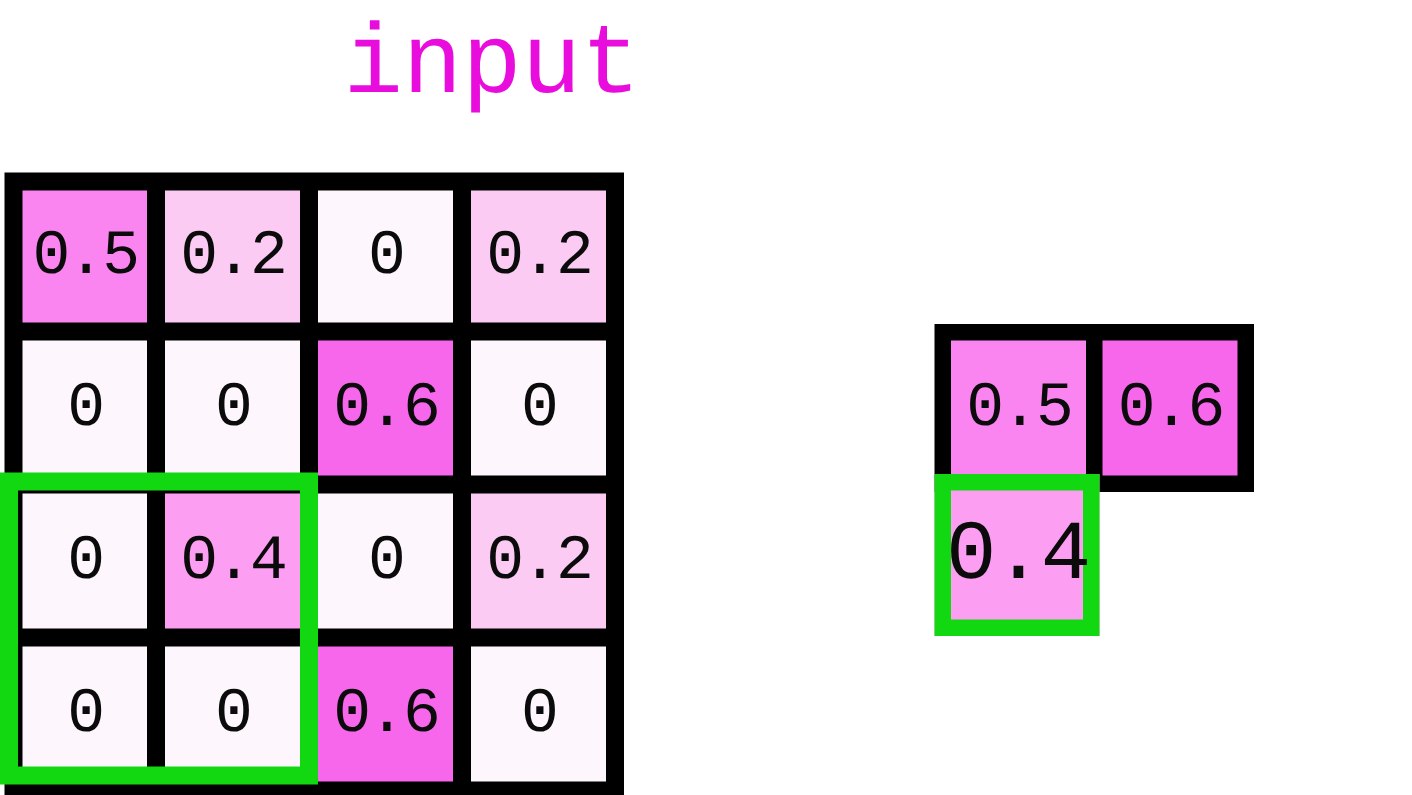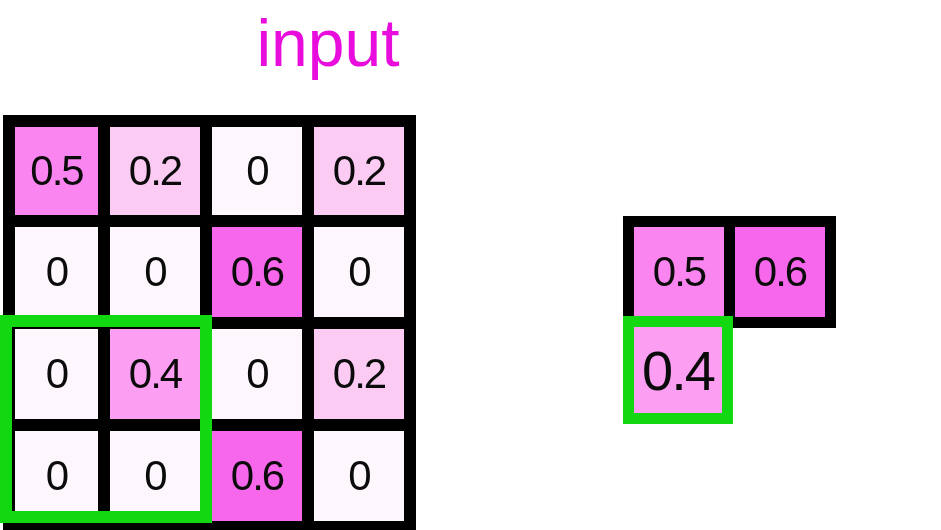--- a/index.html
+++ b/index.html
@@ -6,21 +6,21 @@
     margin: 0;
     padding: 0;
     background: #ffffff;
   }
   .canvas {
     position: relative;
     width: 857px;
     height: 530px;
     overflow: hidden;
     background: #ffffff;
-    font-family: Liberation Sans, sans-serif;
+    font-family: Liberation Mono, monospace;
   }
   .title {
     position: absolute;
     top: 9px;
     font-size: 66px;
     line-height: 1.05;
     color: var(--title-color, #e80ddd);
     text-align: center;
     white-space: nowrap;
   }

